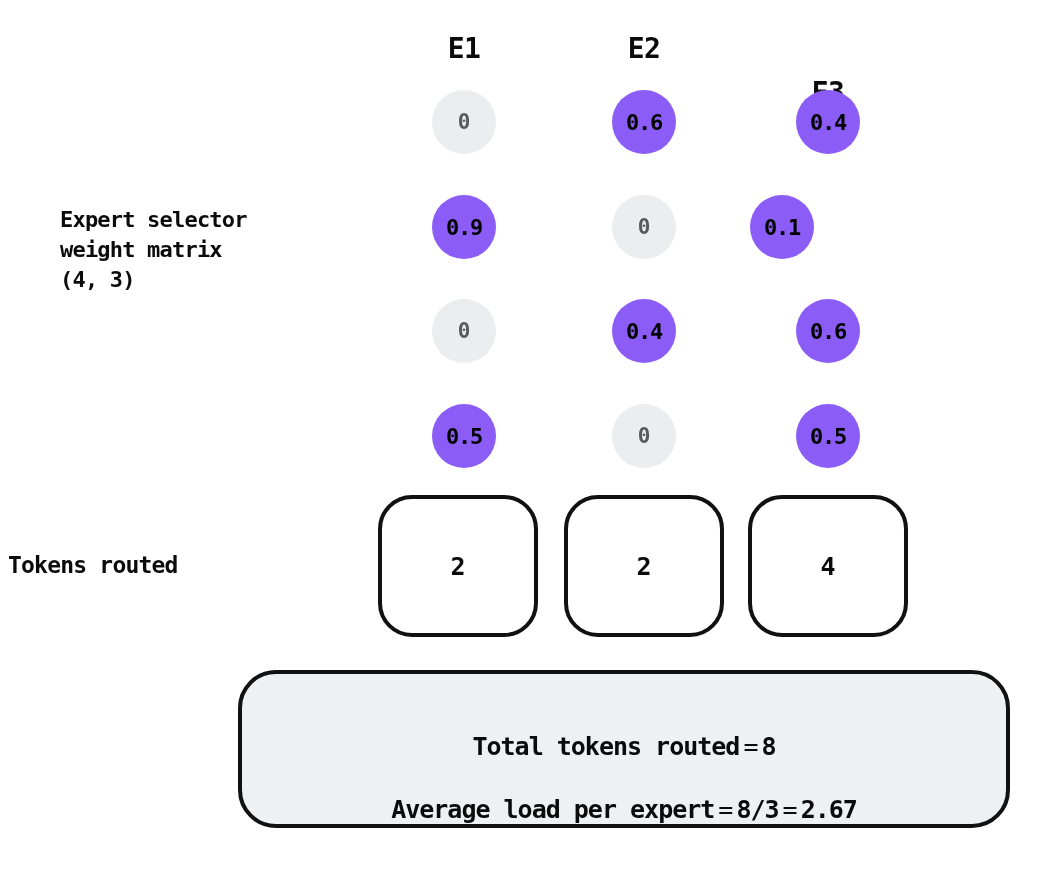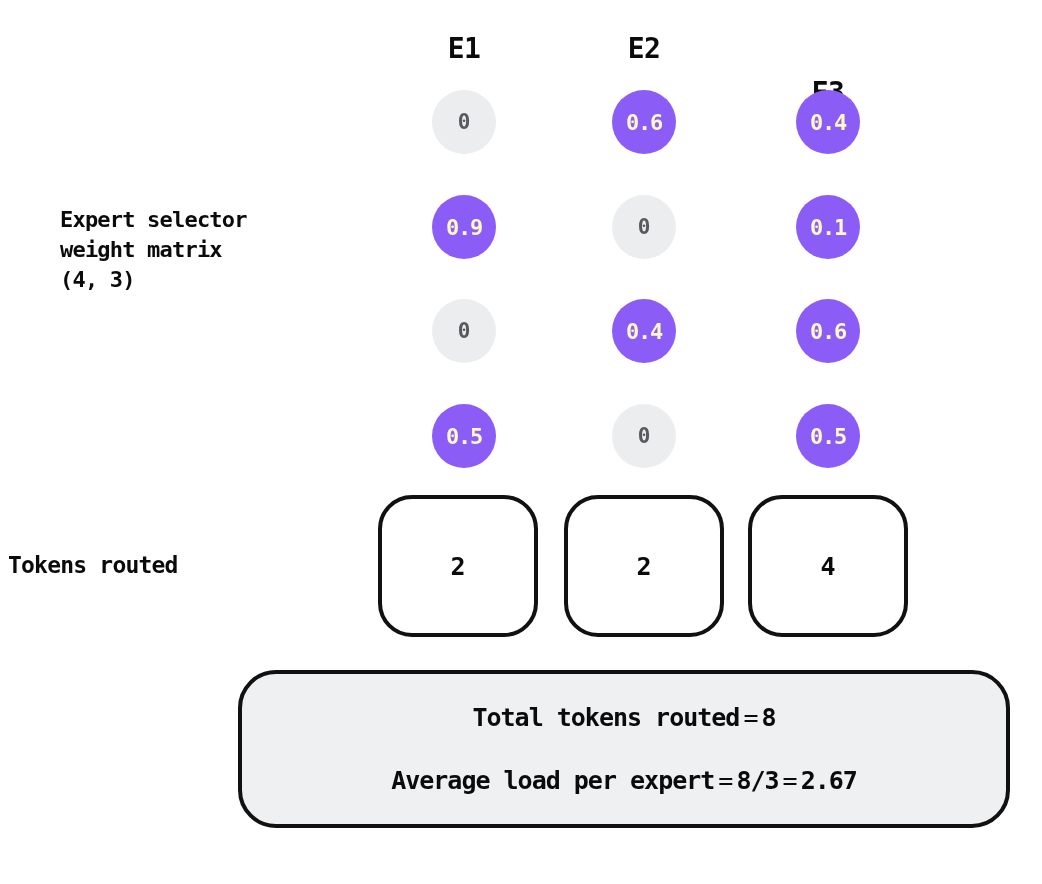--- a/index.html
+++ b/index.html
@@ -41,21 +41,21 @@
     align-items: center;
     justify-content: center;
     font-family: "DejaVu Sans Mono", "Liberation Mono", monospace;
     font-weight: bold;
     font-size: 22px;
     letter-spacing: -1.2px;
     box-sizing: border-box;
   }
   .cell.on {
     background: #8B5CF6;
-    color: #fef9c3;
+    color: #000000;
   }
   .cell.off {
     background: #ECEDEF;
     color: #5A5A5E;
     font-size: 21px;
     letter-spacing: 0;
   }
 
   
   .side-label {
@@ -107,21 +107,21 @@
     top: 670px;
     width: 772px;
     height: 158px;
     border: 4px solid #111111;
     border-radius: 38px;
     background: #EEF0F1;
     box-sizing: border-box;
     display: flex;
     flex-direction: column;
     align-items: center;
-    justify-content: center;
+    justify-content: flex-end;
     gap: 34px;
   }
   .summary-line {
     font-family: "DejaVu Sans Mono", "Liberation Mono", monospace;
     font-size: 25px;
     color: #0b0b0b;
     letter-spacing: -1px;
     white-space: nowrap;
   }
   .summary-line .strong { font-weight: bold; }
@@ -145,21 +145,21 @@
     <div>weight matrix</div>
     <div>(4, 3)</div>
   </div>
 
   <div class="cell off" style="left:432px; top:90px;">0</div>
   <div class="cell on" style="left:612px; top:90px;">0.6</div>
   <div class="cell on" style="left:796px; top:90px;">0.4</div>
 
   <div class="cell on" style="left:432px; top:195px;">0.9</div>
   <div class="cell off" style="left:612px; top:195px;">0</div>
-  <div class="cell on" style="left:796px; top:195px;">0.1</div>
+  <div class="cell on" style="left:750px; top:195px;">0.1</div>
 
   <div class="cell off" style="left:432px; top:299px;">0</div>
   <div class="cell on" style="left:612px; top:299px;">0.4</div>
   <div class="cell on" style="left:796px; top:299px;">0.6</div>
 
   <div class="cell on" style="left:432px; top:404px;">0.5</div>
   <div class="cell off" style="left:612px; top:404px;">0</div>
   <div class="cell on" style="left:796px; top:404px;">0.5</div>
 
   <div class="side-label" id="tokens-label">Tokens routed</div>

